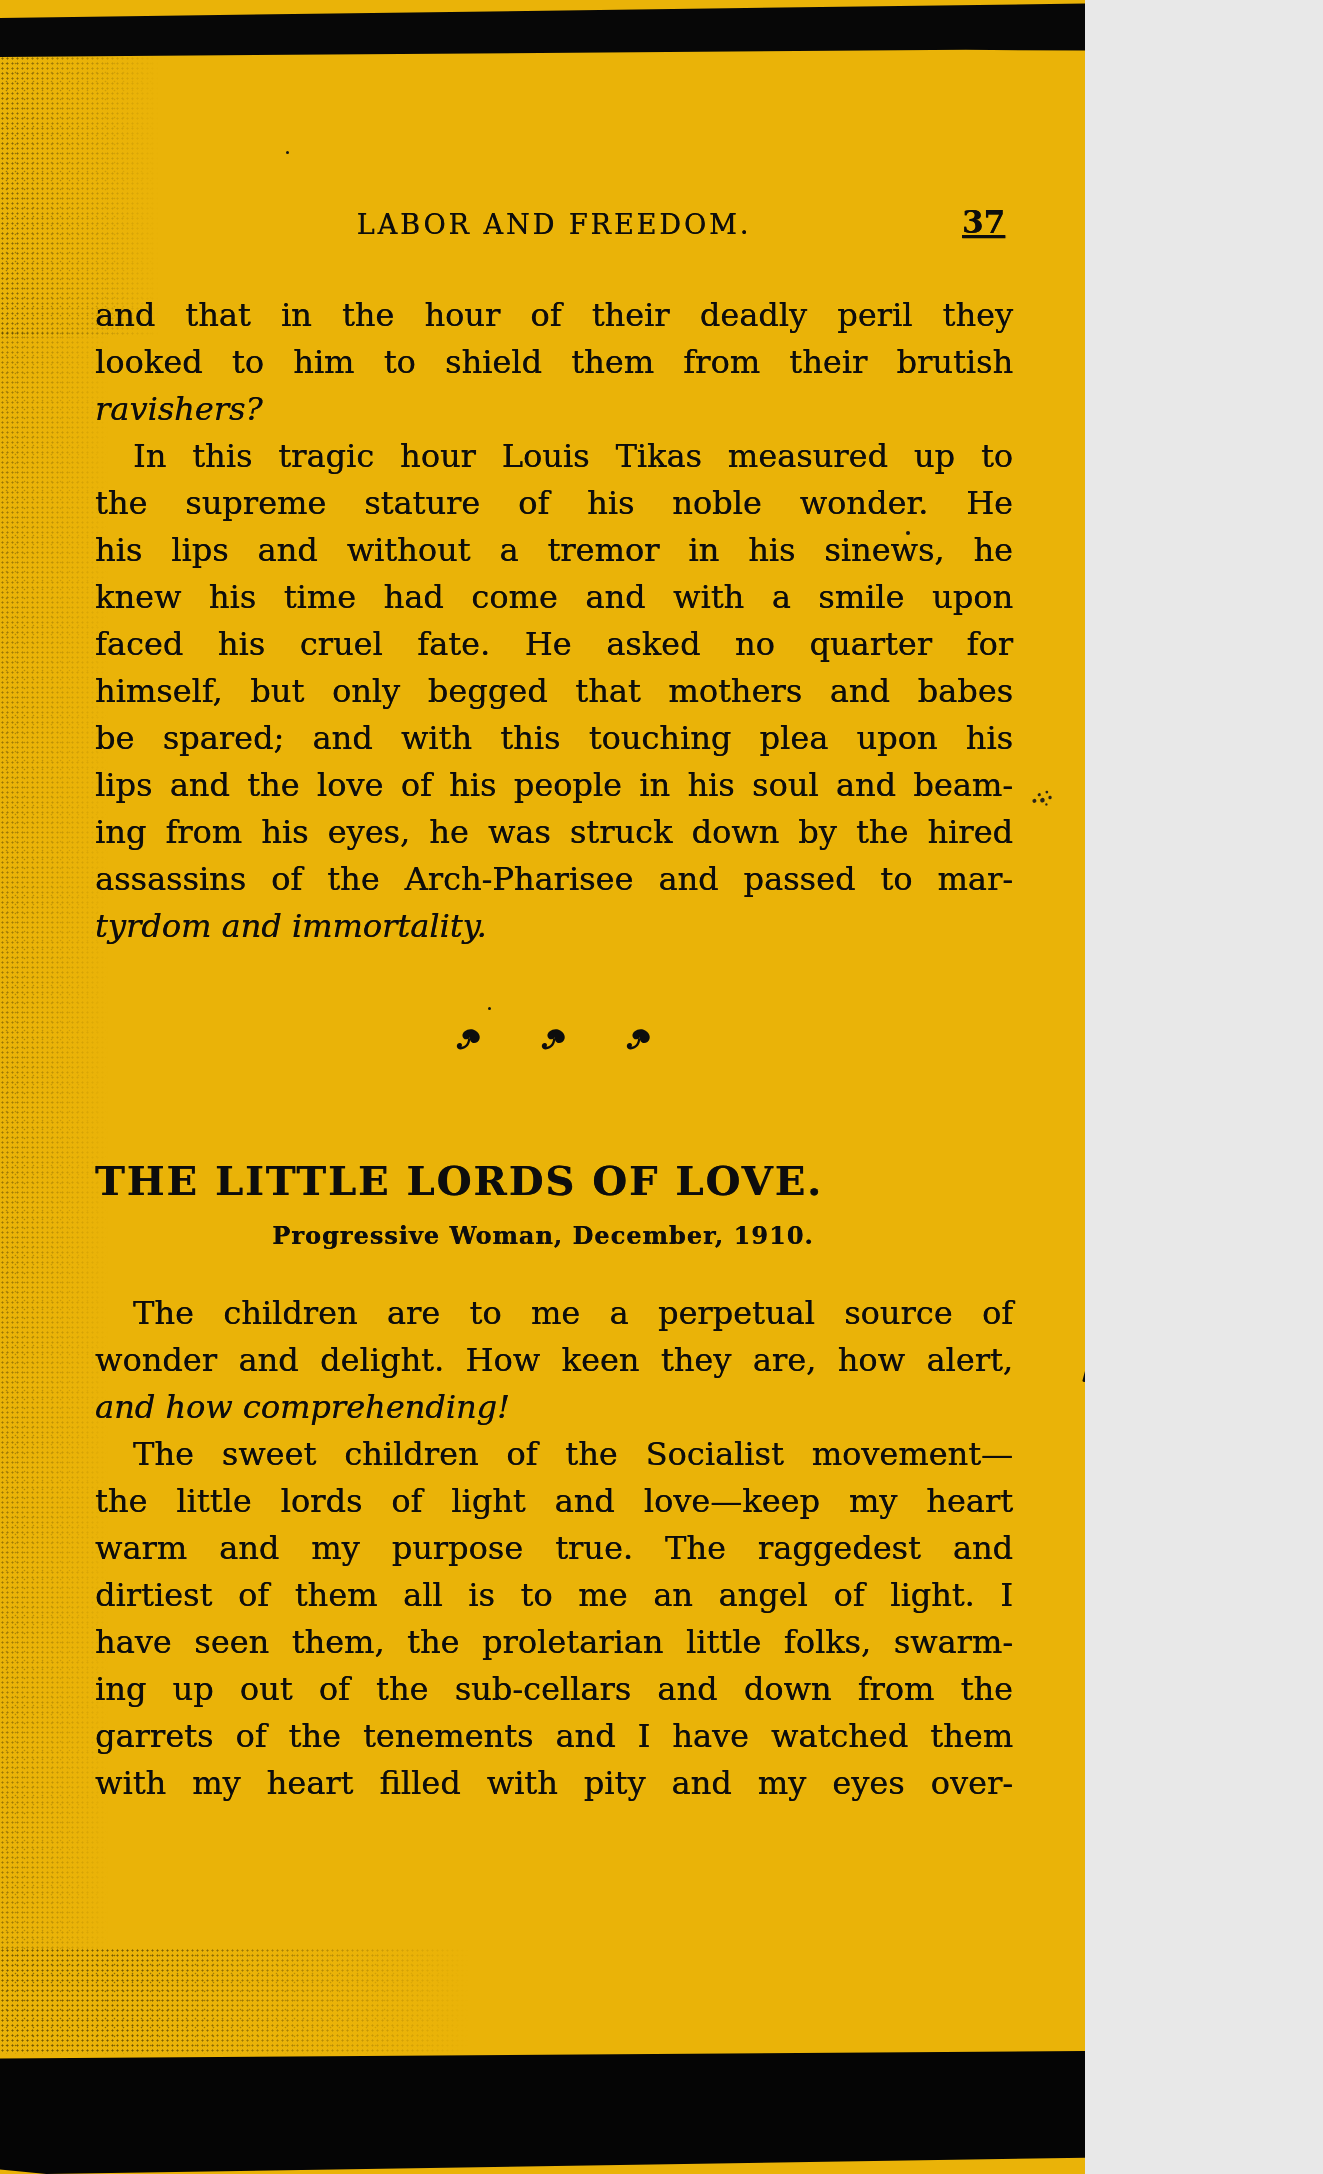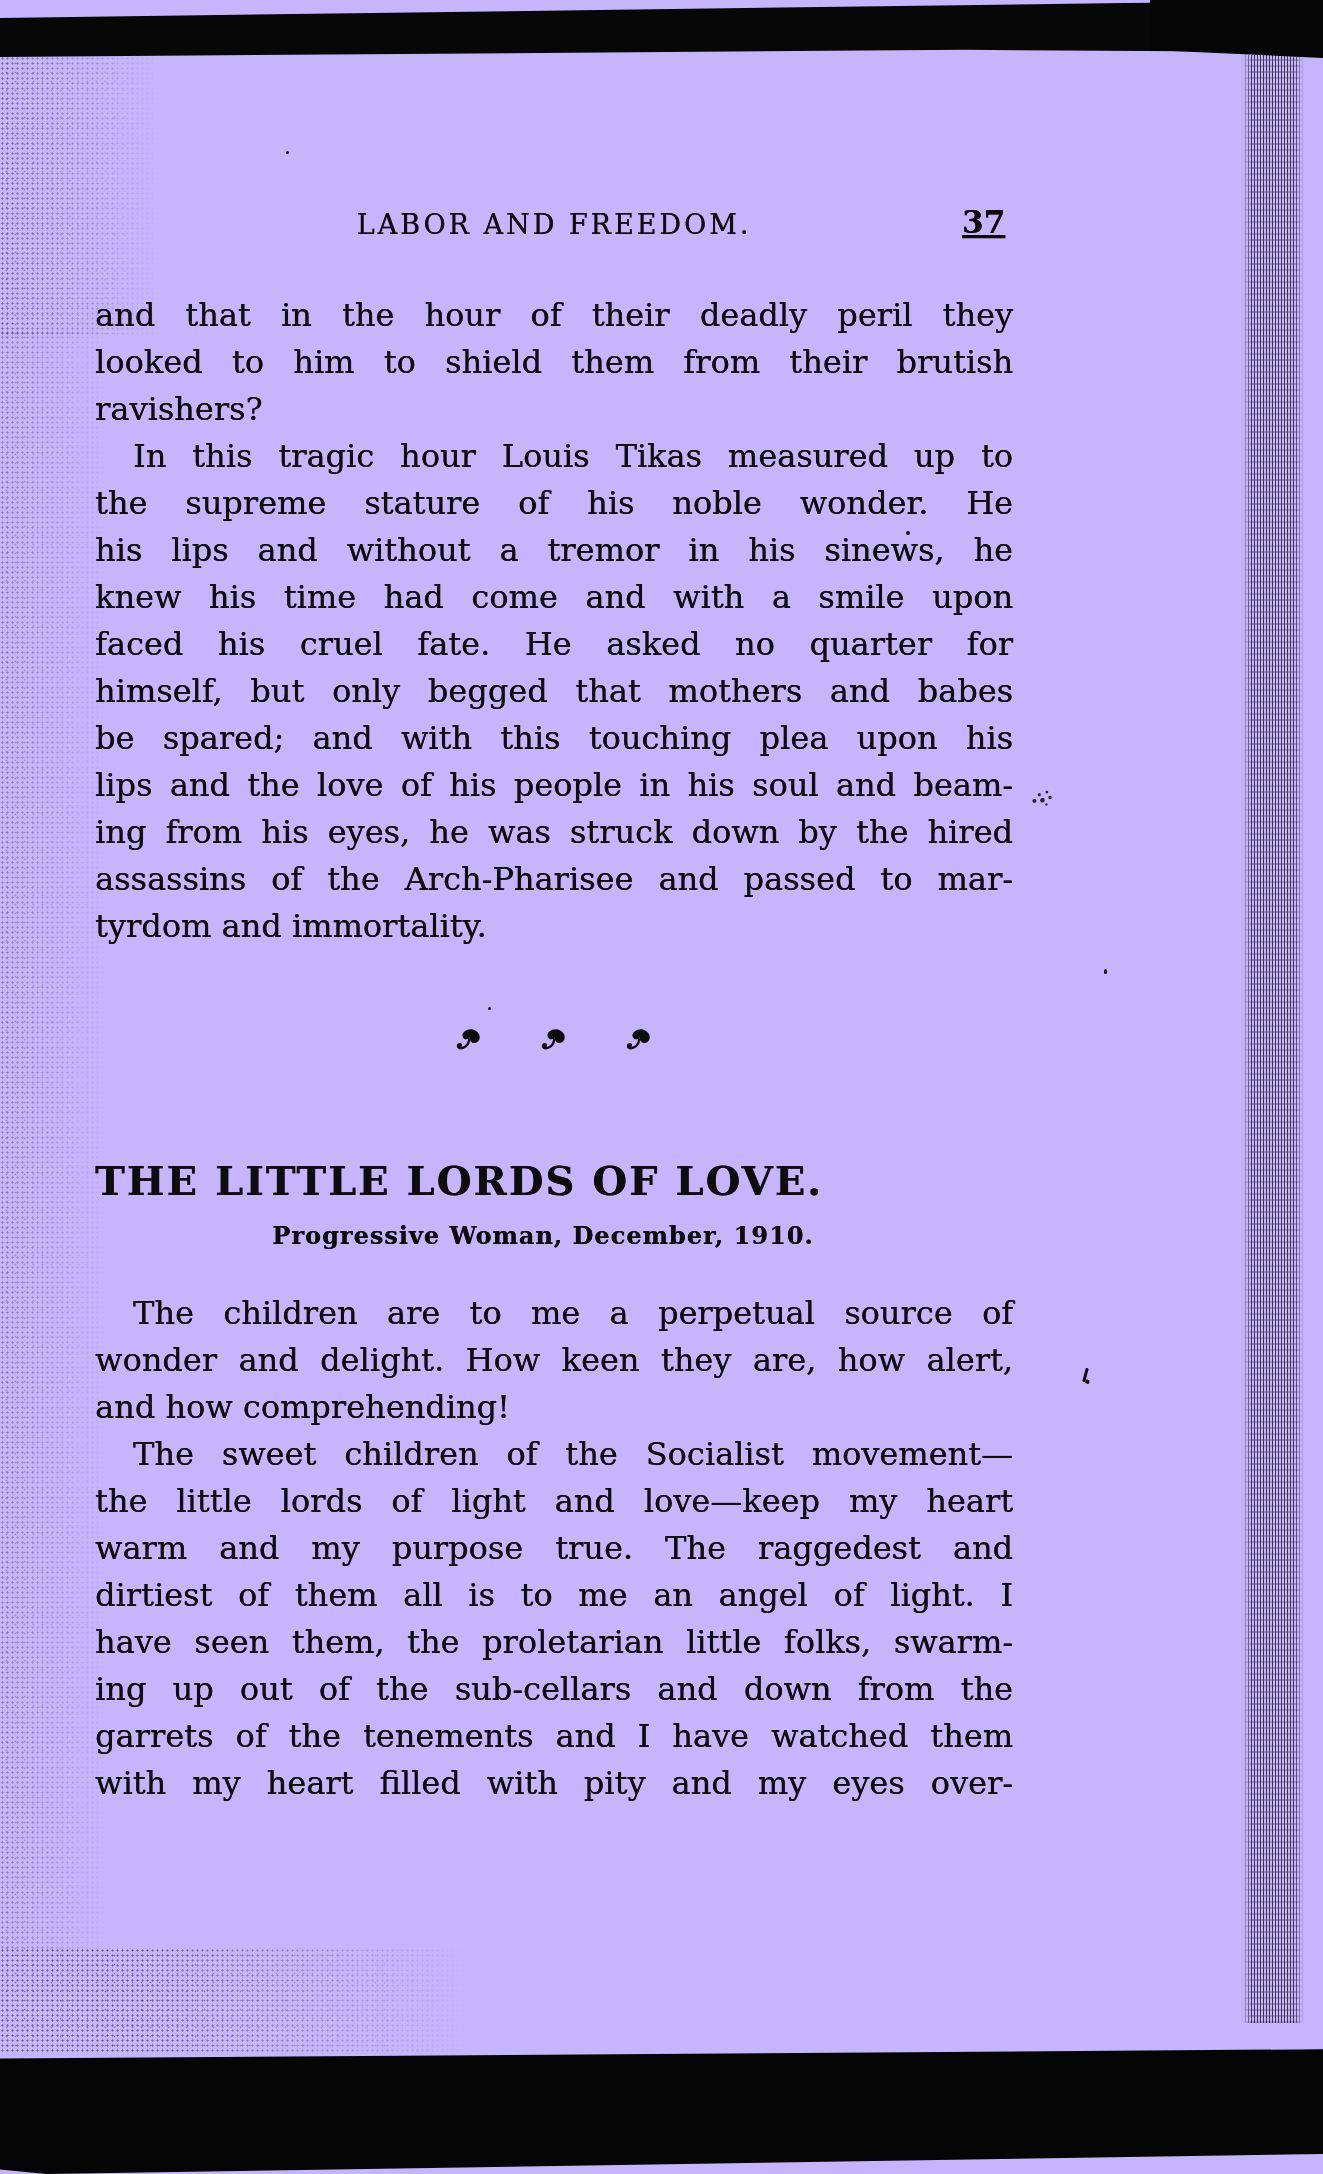--- a/index.html
+++ b/index.html
@@ -1,17 +1,17 @@
 <!DOCTYPE html>
 <html><head>
 <meta charset="utf-8">
 <style>
   html,body{margin:0;padding:0;background:#e8e8e8;}
   .page{
-    position:relative;width:1323px;height:2174px;background:#c4b5fd;
+    position:relative;width:1085px;height:2174px;background:#eab308;
     overflow:hidden;font-family:"DejaVu Serif","Liberation Serif",serif;
     color:#0d0d0d;
   }
   
   .scan-top{
     position:absolute;top:0;left:0;width:1323px;height:60px;background:#070707;
     clip-path:polygon(0 30%,85% 5%,100% 2%,100% 87%,73% 83%,0 95%);
   }
   .scan-top-right{
     position:absolute;top:0;left:1150px;width:173px;height:58px;background:#050505;
@@ -60,21 +60,21 @@
   .page-number{
     position:absolute;top:200px;left:962px;font-size:31px;font-weight:bold;line-height:44px;text-decoration:underline;
   }
   .textblock{position:absolute;left:95px;width:918px;margin-top:24px;}
   .tb1{top:268px;}
   .tb2{top:1266px;}
   .line{
     height:47px;line-height:47px;font-size:32px;
     text-align:justify;text-align-last:justify;white-space:normal;
   }
-  .line.short{text-align-last:left;}
+  .line.short{text-align-last:left;font-style:italic;}
   .line.indent{padding-left:38px;}
   .orn-row{
     position:absolute;top:1026px;left:95px;width:918px;text-align:center;
   }
   .orn-row svg{margin:0 25px;vertical-align:middle;}
   .sec-title{
     position:absolute;top:1158px;left:95px;width:918px;
     font-size:40px;font-weight:bold;letter-spacing:2px;line-height:46px;
   }
   .sec-subtitle{

